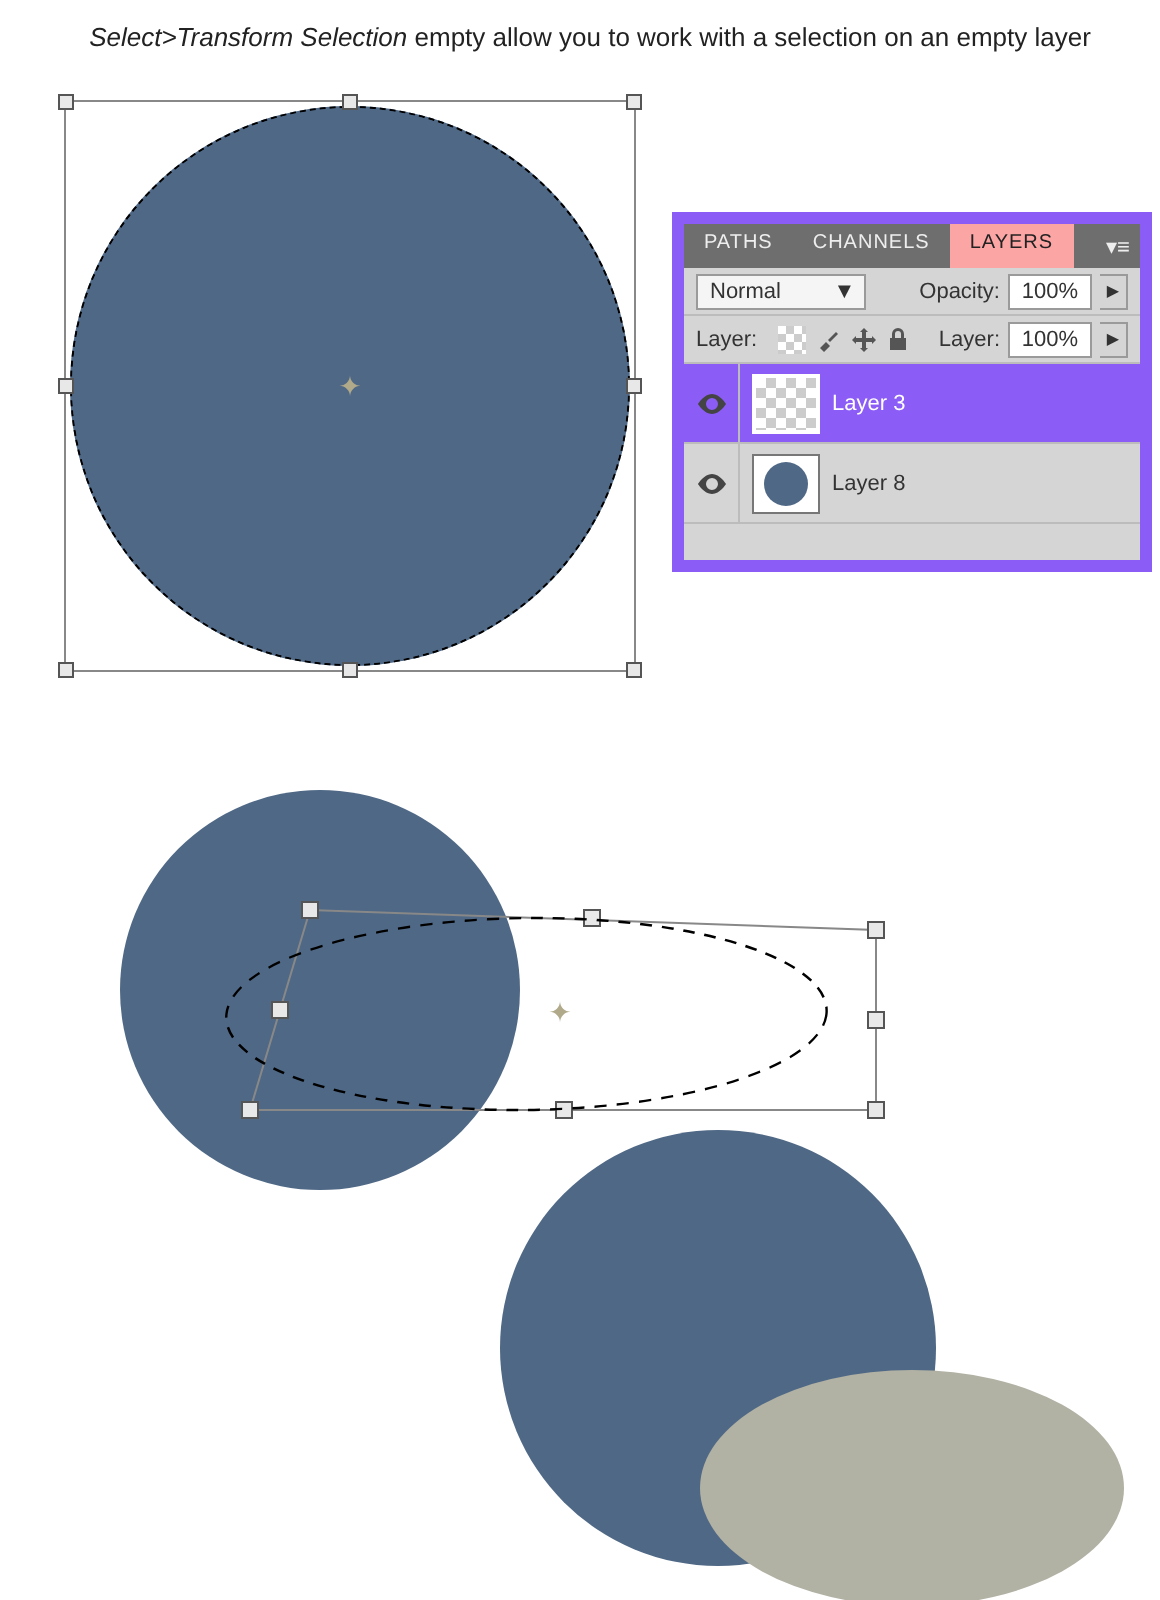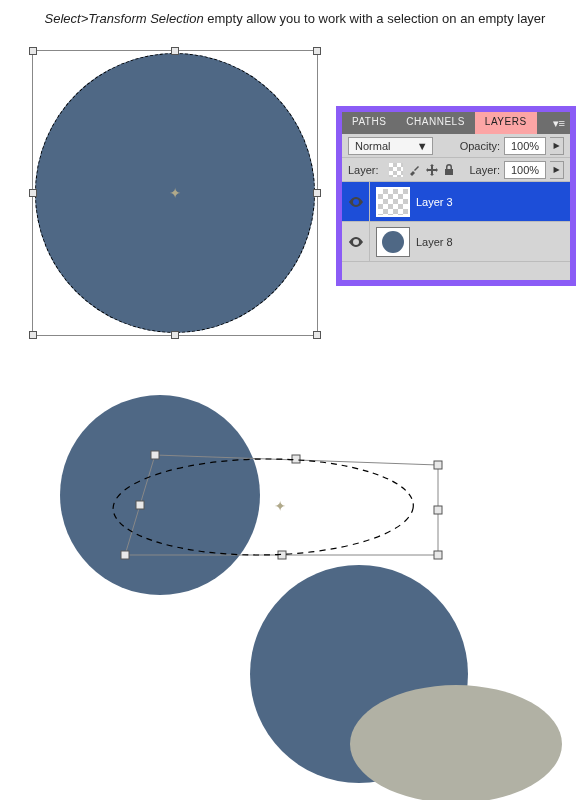--- a/index.html
+++ b/index.html
@@ -185,21 +185,21 @@
       linear-gradient(45deg,#ccc 25%,transparent 25%,transparent 75%,#ccc 75%),
       linear-gradient(45deg,#ccc 25%,#fff 25%,#fff 75%,#ccc 75%);
     background-size: 10px 10px;
     background-position: 0 0, 5px 5px;
   }
   .thumb .mini-circle {
     width: 22px; height: 22px; border-radius: 50%; background: #4f6885;
   }
   .layer-name { flex: 1; font-size: 11px; }
   .layer-item.selected {
-    background: #1d4ed8;
+    background: #8b5cf6;
     color: #fff;
   }
   .layer-item.selected .thumb { border: 2px solid #fff; }
   .layer-item .lock-ind {
     margin-right: 10px;
     font-size: 11px;
     color: #555;
   }
   .layer-item.bg .layer-name { font-style: italic; }
   .panel-spacer { height: 18px; }

